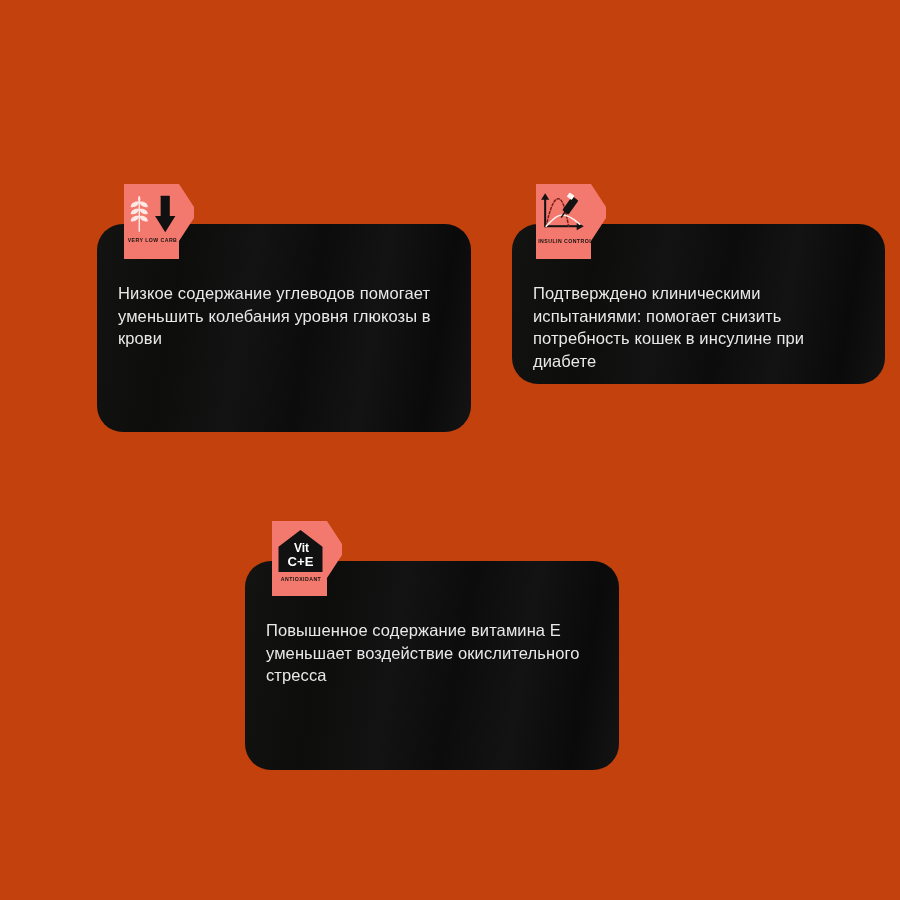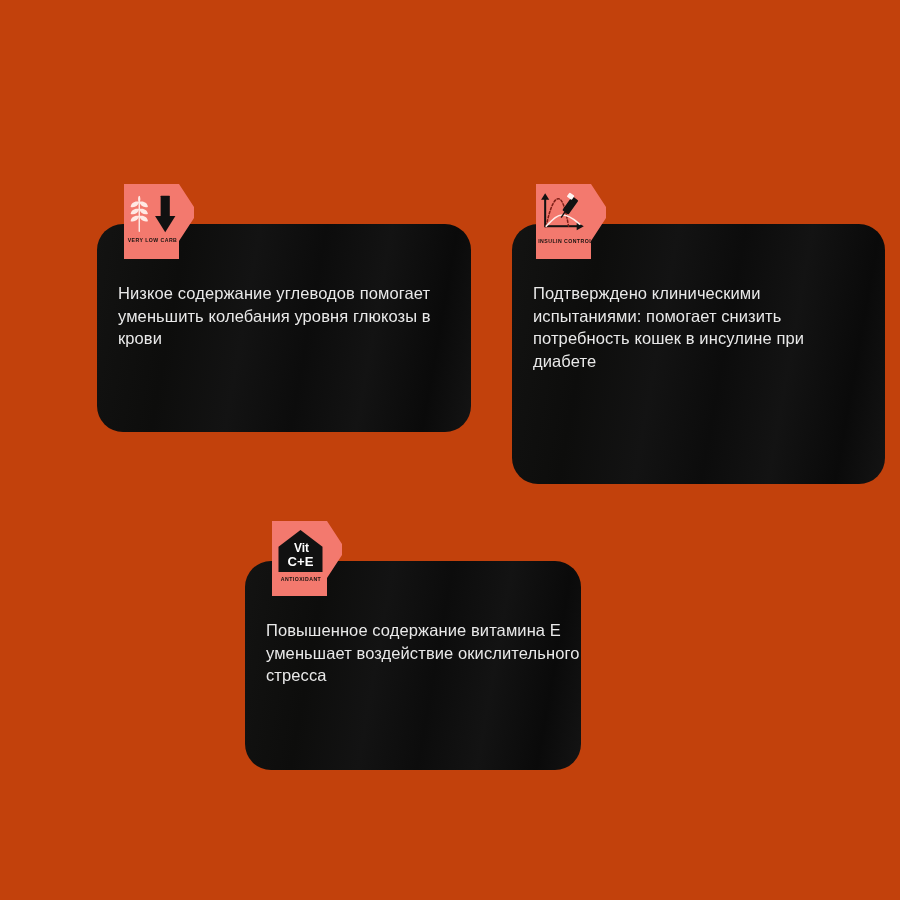--- a/index.html
+++ b/index.html
@@ -24,22 +24,22 @@
 
   
   .card {
     position: absolute;
     border-radius: 26px;
     background: linear-gradient(100deg, #131312 0%, #0d0d0c 22%, #131313 40%,
                                 #0c0c0c 56%, #131313 72%, #0a0a0a 88%, #141414 100%);
     overflow: hidden;
   }
   .card-1 { left: 97px;  top: 224px; width: 374px; height: 208px; }
-  .card-2 { left: 512px; top: 224px; width: 373px; height: 260px; }
-  .card-3 { left: 245px; top: 561px; width: 336px; height: 209px; }
+  .card-2 { left: 512px; top: 224px; width: 373px; height: 160px; }
+  .card-3 { left: 245px; top: 561px; width: 374px; height: 209px; }
 
   .card-text {
     position: absolute;
     left: 21px;
     top: 58px;
     width: 330px;
     color: #e9e9e9;
     font-size: 16.5px;
     line-height: 22.5px;
     letter-spacing: 0.1px;

